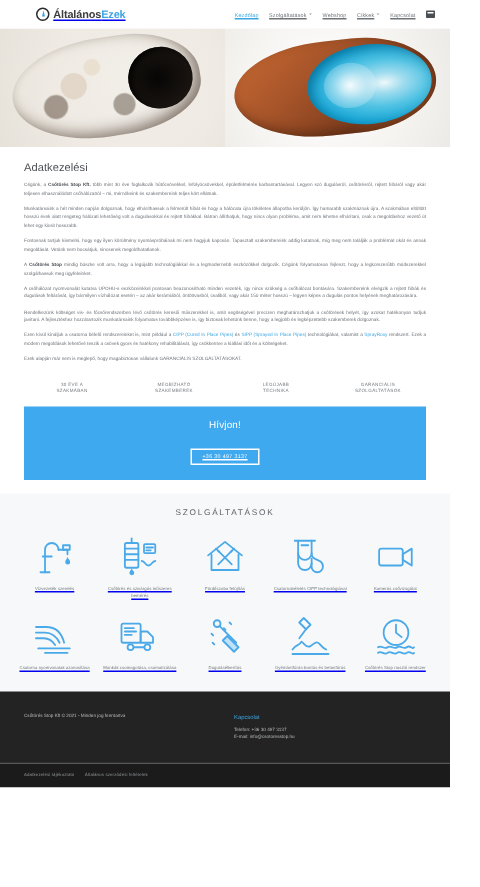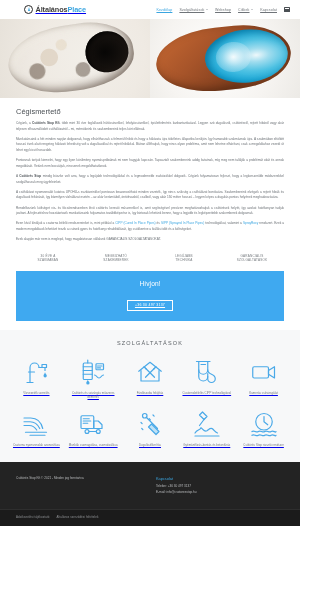--- a/index.html
+++ b/index.html
@@ -247,21 +247,21 @@
     font-size: 2.9px; color: #8e9194; text-decoration: none; letter-spacing: .1px;
   }
   .footer-rule { height: 1px; background: #2e2e2e; }
 </style>
 </head>
 <body>
 
 <header class="site-header">
   <a class="brand" href="#">
     <span class="brand-mark"></span>
-    <span class="brand-text"><span>Általános</span><span class="accent">Place</span></span>
+    <span class="brand-text"><span>Általános</span><span class="accent">Ezek</span></span>
   </a>
   <nav class="main-nav">
     <a class="nav-item is-active" href="#">
       <span>Kezdőlap</span>
     </a>
     <a class="nav-item" href="#">
       <span>Szolgáltatások</span>
       <i class="caret"></i>
     </a>
     <a class="nav-item" href="#">
@@ -286,21 +286,21 @@
     <div class="pipe-pane right">
       <div class="pipe-lined">
         <div class="shell"></div>
         <div class="bore"></div>
       </div>
     </div>
   </div>
 </section>
 
 <main class="content">
-  <h1 class="section-heading">Cégismertető</h1>
+  <h1 class="section-heading">Adatkezelési</h1>
   <div class="body-copy">
     <p>Cégünk, a <strong>Csőtörés Stop Kft.</strong> több mint 30 éve foglalkozik hűtőcsövekkel, lefolyócsövekkel, épületfelmérés karbantartásával. Legyen szó dugulásról, csőtörésről, rejtett hibáról vagy akár teljesen elhasználódott csőhálózatról – mi, mérnökeink és szakembereink teljes kört ellátnak.</p>
     <p>Munkatársaink a hét minden napján dolgoznak, hogy elháríthassuk a felmerült hibát és hogy a hálózata újra tökéletes állapotba kerüljön. Így hamarabb szakmáznak újra. A szakmában eltöltött hosszú évek alatt rengeteg hálózati lehetőség volt a dugulásokkal és rejtett hibákkal. Bátran állíthatjuk, hogy nincs olyan probléma, amit nem lehetne elhárítani, csak a megoldáshoz vezető út lehet egy kicsit hosszabb.</p>
     <p>Fontosnak tartjuk kiemelni, hogy egy ilyen körülmény nyomáspróbáinak mi nem hagyjuk kapcsán. Tapasztalt szakembereink addig kutatnak, míg meg nem találják a problémát okát és annak megoldását. Vetünk nem bocsátjuk, nincsenek megoldhatatlanok.</p>
     <p>A <strong>Csőtörés Stop</strong> mindig büszke volt arra, hogy a legújabb technológiákkal és a legmodernebb eszközökkel dolgozik. Cégünk folyamatosan fejleszt, hogy a legkorszerűbb módszerekkel szolgálhassuk meg ügyfeleinket.</p>
     <p>A csőhálózat nyomvonalát kutatva UPOHU-s eszközeinkkel pontosan beazonosítható minden vezeték, így nincs szükség a csőhálózat bontására. Szakembereink elvégzik a rejtett hibák és dugulások feltárását, így bármilyen vízhálózat esetén – az akár kerámiából, öntöttvasból, csaliból, vagy akár 150 méter hosszú – legyen képes a dugulás pontos helyének meghatározására.</p>
     <p>Rendelkezünk költséget vis- és főcsőrendszerben lévő csőtörés keresői műszerekkel is, amit segítségével precízen meghatározhatjuk a csőtörések helyét, így azokat hatékonyan tudjuk javítani. A fejlesztéshez hozzátartozik munkatársaink folyamatos továbbképzése is, így biztosak lehetünk benne, hogy a legjobb és legképzettebb szakemberek dolgoznak.</p>
     <p>Ezen kívül kínáljuk a csatorna bélelő rendszereinket is, mint például a <a>CIPP (Cured In Place Pipes)</a> és <a>SIPP (Sprayed In Place Pipes)</a> technológiákat, valamint a <a>SprayRoxy</a> rendszert. Ezek a modern megoldások lehetővé teszik a csövek gyors és hatékony rehabilitálását, így csökkentve a kiállási időt és a költségeket.</p>
     <p>Ezek alapján már nem is meglepő, hogy magabiztosan vállalunk GARANCIÁLIS SZOLGÁLTATÁSOKAT.</p>
   </div>

